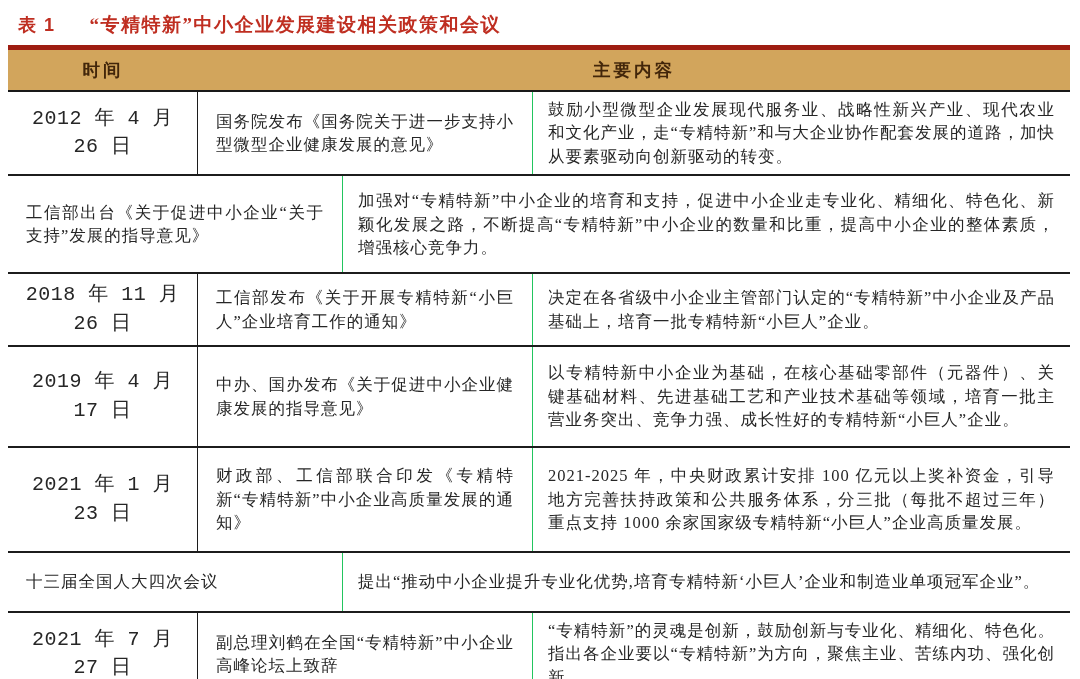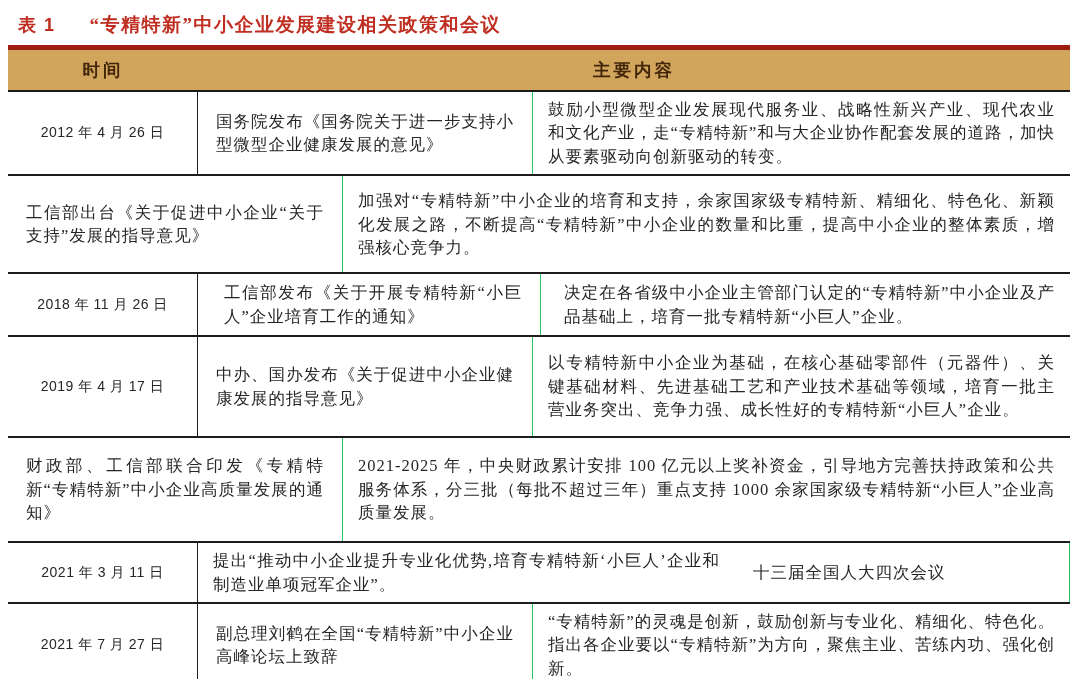--- a/index.html
+++ b/index.html
@@ -58,40 +58,40 @@
     flex-direction: column;
     justify-content: center;
     color: #262626;
     font-size: 16.5px;
     line-height: 1.42;
     padding: 7px 14px;
   }
   .date-cell {
     align-items: center;
     text-align: center;
-    font-family: Liberation Sans, sans-serif;
-    font-size: 14px;
+    font-family: Liberation Mono, monospace;
+    font-size: 20px;
     letter-spacing: 0.5px;
     border-right: 1px solid #1c1c1c;
   }
   .doc-cell {
     text-align: justify;
     letter-spacing: 1px;
     padding: 7px 18px;
     border-right: 1px solid #22c55e;
   }
   .content-cell {
     text-align: justify;
     letter-spacing: 1px;
     padding: 6px 15px;
   }
   
   .r0 { min-height: 81px; }
   .r1 { min-height: 98px; }
-  .r2 { min-height: 60px; gap: 8px; }
+  .r2 { min-height: 60px; }
   .r3 { min-height: 101px; }
   .r4 { min-height: 105px; }
   .r5 { min-height: 60px; }
   .r6 { min-height: 76px; }
 </style>
 </head>
 <body>
 
 <div class="page">
 
@@ -108,44 +108,44 @@
     </div>
 
     <div class="trow r0">
       <div class="cell date-cell c1">2012 年 4 月 26 日</div>
       <div class="cell doc-cell c2">国务院发布《国务院关于进一步支持小型微型企业健康发展的意见》</div>
       <div class="cell content-cell c3">鼓励小型微型企业发展现代服务业、战略性新兴产业、现代农业和文化产业，走“专精特新”和与大企业协作配套发展的道路，加快从要素驱动向创新驱动的转变。</div>
     </div>
 
     <div class="trow r1">
       <div class="cell doc-cell c2">工信部出台《关于促进中小企业“关于支持”发展的指导意见》</div>
-      <div class="cell content-cell c3">加强对“专精特新”中小企业的培育和支持，余家国家级专精特新、精细化、特色化、新颖化发展之路，不断提高“专精特新”中小企业的数量和比重，提高中小企业的整体素质，增强核心竞争力。</div>
+      <div class="cell content-cell c3">加强对“专精特新”中小企业的培育和支持，促进中小企业走专业化、精细化、特色化、新颖化发展之路，不断提高“专精特新”中小企业的数量和比重，提高中小企业的整体素质，增强核心竞争力。</div>
     </div>
 
     <div class="trow r2">
       <div class="cell date-cell c1">2018 年 11 月 26 日</div>
       <div class="cell doc-cell c2">工信部发布《关于开展专精特新“小巨人”企业培育工作的通知》</div>
       <div class="cell content-cell c3">决定在各省级中小企业主管部门认定的“专精特新”中小企业及产品基础上，培育一批专精特新“小巨人”企业。</div>
     </div>
 
     <div class="trow r3">
       <div class="cell date-cell c1">2019 年 4 月 17 日</div>
       <div class="cell doc-cell c2">中办、国办发布《关于促进中小企业健康发展的指导意见》</div>
       <div class="cell content-cell c3">以专精特新中小企业为基础，在核心基础零部件（元器件）、关键基础材料、先进基础工艺和产业技术基础等领域，培育一批主营业务突出、竞争力强、成长性好的专精特新“小巨人”企业。</div>
     </div>
 
     <div class="trow r4">
+      <div class="cell date-cell c1">2021 年 1 月 23 日</div>
       <div class="cell doc-cell c2">财政部、工信部联合印发《专精特新“专精特新”中小企业高质量发展的通知》</div>
       <div class="cell content-cell c3">2021-2025 年，中央财政累计安排 100 亿元以上奖补资金，引导地方完善扶持政策和公共服务体系，分三批（每批不超过三年）重点支持 1000 余家国家级专精特新“小巨人”企业高质量发展。</div>
     </div>
 
     <div class="trow r5">
-      <div class="cell date-cell c1">2021 年 3 月 11 日</div>
+      <div class="cell doc-cell c2">十三届全国人大四次会议</div>
       <div class="cell content-cell c3">提出“推动中小企业提升专业化优势,培育专精特新‘小巨人’企业和制造业单项冠军企业”。</div>
-      <div class="cell doc-cell c2">十三届全国人大四次会议</div>
     </div>
 
     <div class="trow r6">
       <div class="cell date-cell c1">2021 年 7 月 27 日</div>
       <div class="cell doc-cell c2">副总理刘鹤在全国“专精特新”中小企业高峰论坛上致辞</div>
       <div class="cell content-cell c3">“专精特新”的灵魂是创新，鼓励创新与专业化、精细化、特色化。指出各企业要以“专精特新”为方向，聚焦主业、苦练内功、强化创新。</div>
     </div>
 
   </div>
 </div>

